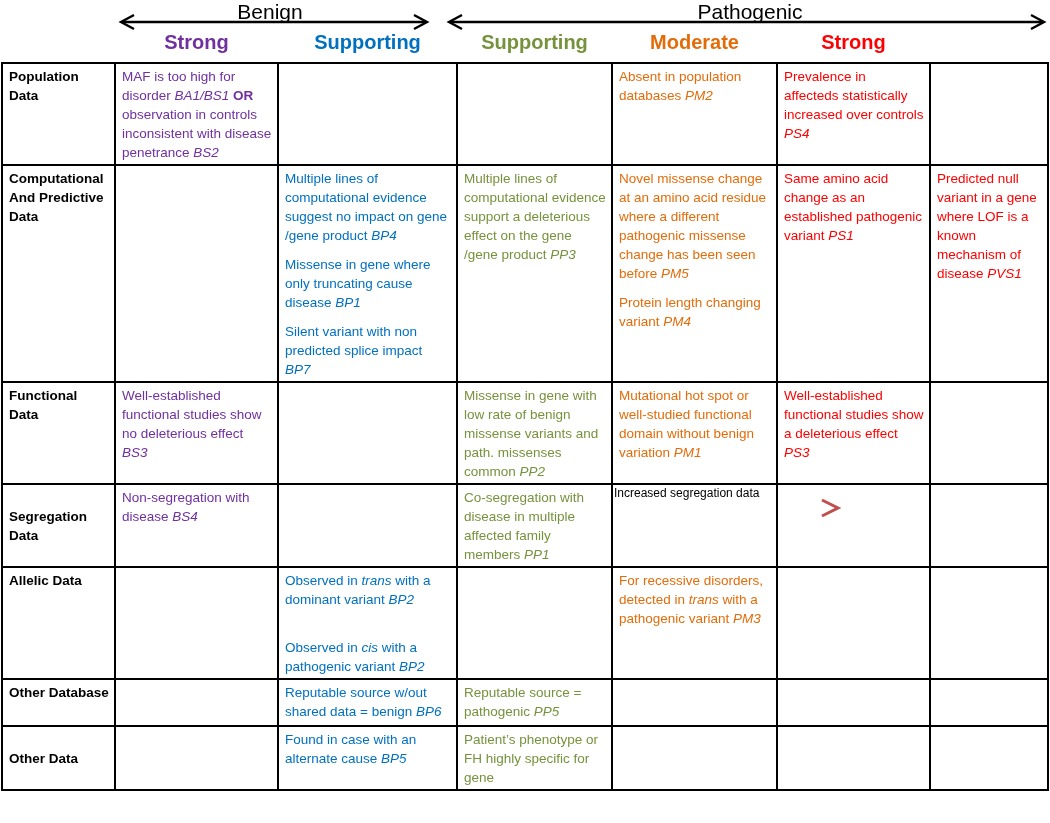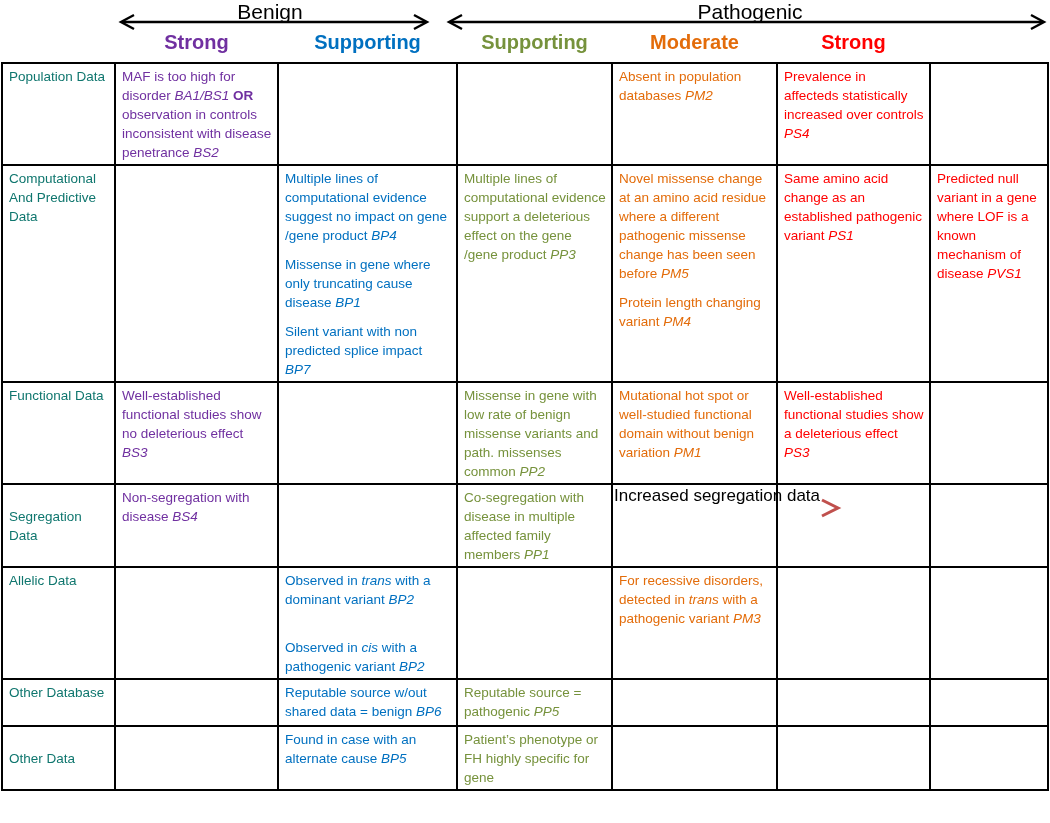--- a/index.html
+++ b/index.html
@@ -18,34 +18,34 @@
   #cl3{left:612px;width:165px;color:var(--path-moderate);}
   #cl4{left:777px;width:153px;color:var(--path-strong);}
   #cl5{left:930px;width:118px;color:var(--path-very-strong);}
 
   
   table{position:absolute;top:62px;left:1px;border-collapse:collapse;table-layout:fixed;width:1046px;}
   td{border:2px solid #000;vertical-align:top;padding:3px 5px 2px 6px;font-size:13.5px;line-height:19px;overflow:hidden;}
   td p{margin:0 0 10px 0;}
   td p:last-child{margin-bottom:0;}
   td p:empty{height:19px;margin:0;}
-  .rowhdr{font-weight:400;color:#0f766e;margin-top:32px;}
+  .rowhdr{font-weight:700;color:#000000;margin-top:32px;}
   .vmid{vertical-align:middle;}
   .bs{color:var(--benign-strong);}
   .bp{color:var(--benign-supporting);}
   .pp{color:var(--path-supporting);margin-top:28px;}
   .pm{color:var(--path-moderate);}
   .ps{color:var(--path-strong);}
   .pvs{color:var(--path-very-strong);}
   tr.r0{height:101px;} tr.r1{height:194px;} tr.r2{height:95px;} tr.r3{height:83px;}
   tr.r4{height:67px;} tr.r5{height:103px;border-radius:22px;} tr.r6{height:47px;border-radius:10px;} tr.r7{height:60px;}
 
   
   #seg-arrow-svg{position:absolute;left:570px;top:480px;width:290px;height:44px;z-index:5;pointer-events:none;}
-  #seg-arrow-label{position:absolute;left:614px;top:486px;font-size:17px;color:#000;white-space:nowrap;z-index:6;}
+  #seg-arrow-label{position:absolute;left:614px;top:486px;font-size:12px;color:#000;white-space:nowrap;z-index:6;}
 </style>
 </head>
 <body>
 
 <div class="page">
 
   <div class="axis-title" id="pathogenic-title">Pathogenic</div>
   <div class="axis-title" id="benign-title">Benign</div>
 
   <svg id="axes-svg" viewBox="0 0 1050 62" xmlns="http://www.w3.org/2000/svg">

